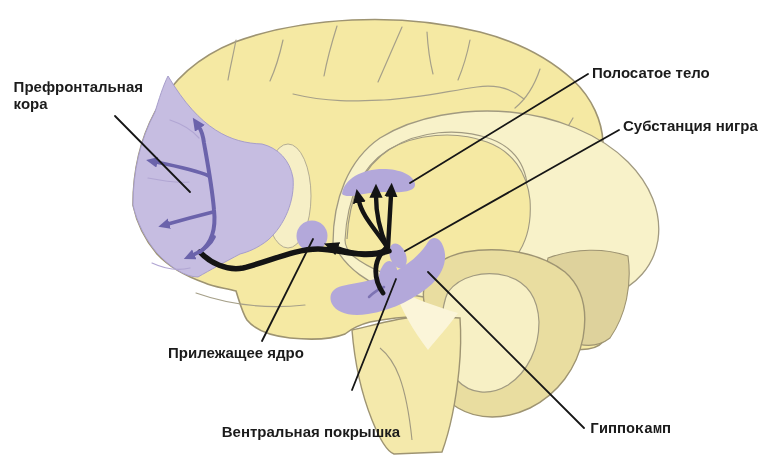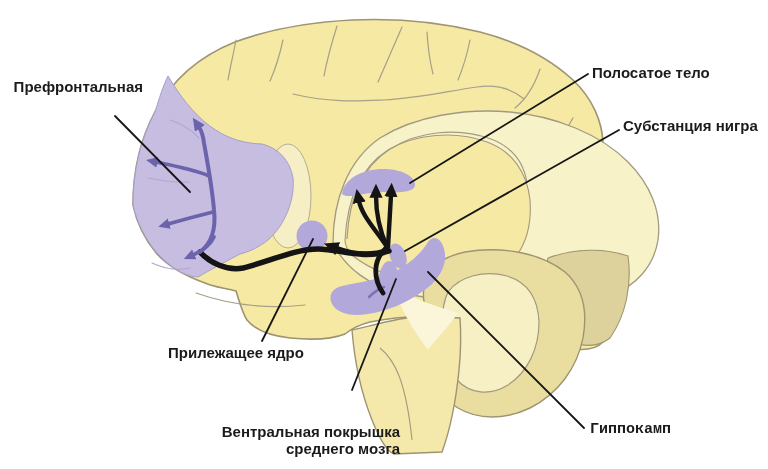--- a/index.html
+++ b/index.html
@@ -11,21 +11,21 @@
   #brain-svg { position:absolute; left:0; top:0; }
   .lbl {
     position:absolute;
     font-family:"Liberation Sans", sans-serif;
     font-weight:bold;
     font-size:15px;
     line-height:16.5px;
     color:#1b1b1b;
     white-space:nowrap;
   }
-  .r { text-align:right; }
+  .r { }
 </style>
 </head>
 <body>
 
 <div id="stage">
 
   <svg id="brain-svg" width="768" height="469" viewBox="0 0 768 469">
     <defs>
       <marker id="ah-black" markerWidth="4" markerHeight="4" refX="0.4" refY="1.5" orient="auto" markerUnits="strokeWidth">
         <path d="M0,0 L3.2,1.5 L0,3 Z" fill="#141414"></path>
@@ -191,28 +191,28 @@
       <line x1="588" y1="74" x2="410" y2="183"></line>
       <line x1="619" y1="130" x2="405" y2="251"></line>
       <line x1="313" y1="239" x2="262" y2="341"></line>
       <line x1="396" y1="279" x2="352" y2="390"></line>
       <line x1="428" y1="272" x2="584" y2="428"></line>
     </g>
   </svg>
 
   <div class="lbl r" style="right:625px; top:79px;">
     <div>Префронтальная</div>
+    <div>кора</div>
   </div>
 
   <div class="lbl" style="left:623px; top:118px;">Субстанция нигра</div>
 
   <div class="lbl" style="left:592px; top:65px;">Полосатое тело</div>
 
   <div class="lbl" style="left:168px; top:345px;">Прилежащее ядро</div>
 
   <div class="lbl r" style="right:368px; top:388px;margin-top:36px;">
     <div>Вентральная покрышка</div>
-    <div>среднего мозга</div>
   </div>
 
   <div class="lbl" style="left:590px; top:422px;font-family:Liberation Mono, monospace;">Гиппокамп</div>
 
 </div>
 
 </body></html>

